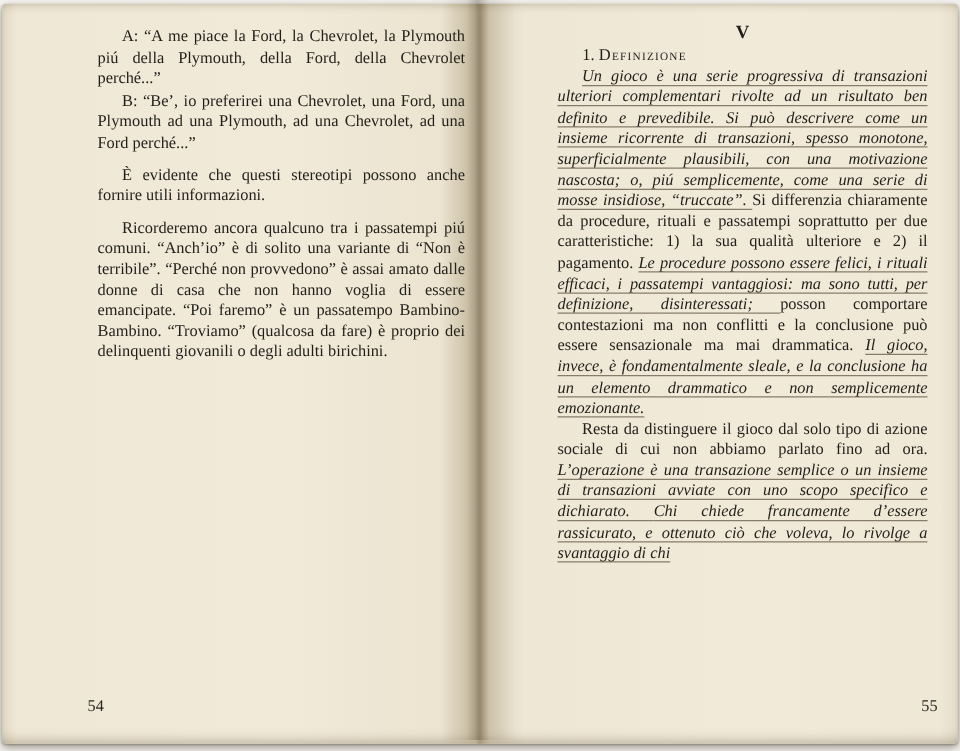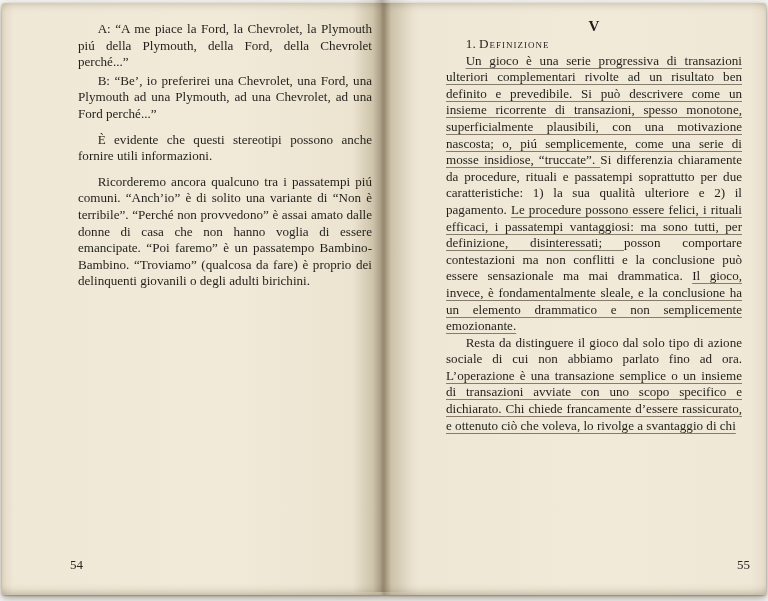--- a/index.html
+++ b/index.html
@@ -59,20 +59,21 @@
   }
   .section-title{
     font-variant:small-caps;letter-spacing:1px;
   }
   .first-body{margin-top:11px;}
   .seg.u{
     text-decoration:underline;
     text-decoration-color:#877c69;
     text-decoration-thickness:1px;
     text-underline-offset:2.5px;
+    font-style:italic;
   }
   .seg.i{}
   .page-number{
     position:absolute;bottom:22px;font-size:13px;color:#2a2621;
   }
   .page.left .page-number{left:68px;}
   .page.right .page-number{right:16px;}
 </style>
 </head>
 <body>

